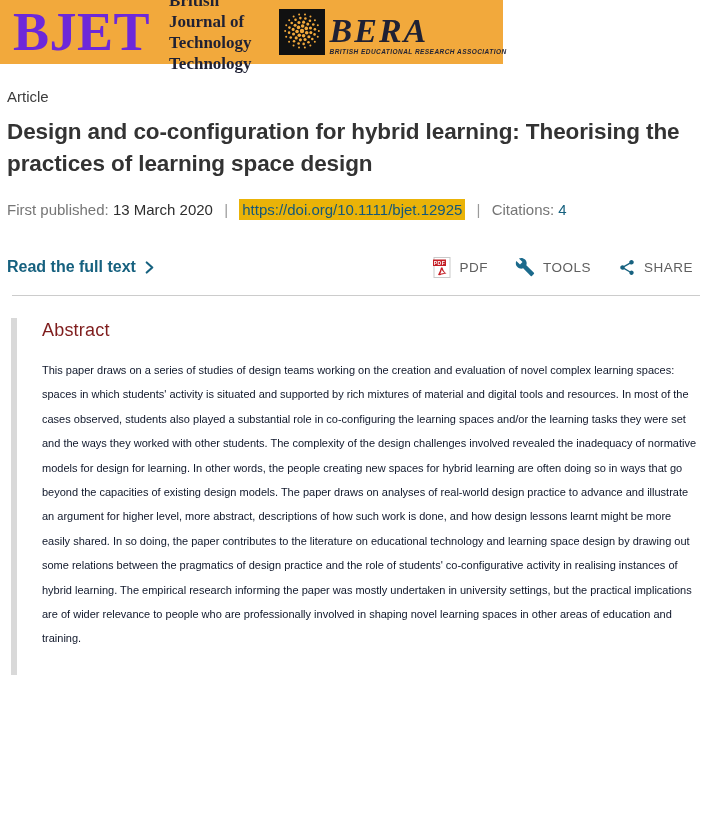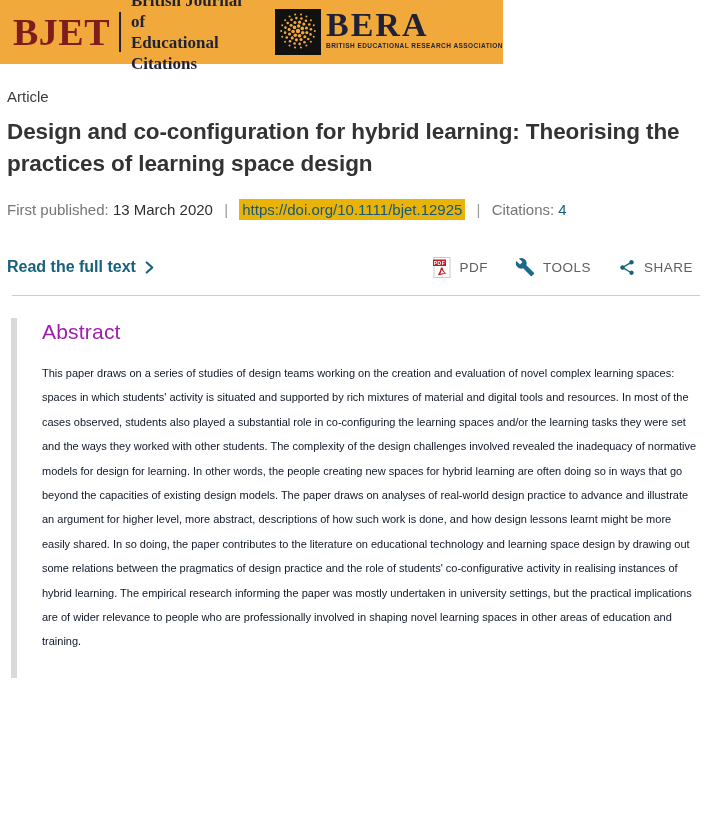--- a/index.html
+++ b/index.html
@@ -10,29 +10,29 @@
     color:#333;
   }
 
   
   .banner {
     width:503px; height:64px; background:#F2A93C;
     display:flex; align-items:center; padding-left:13px;
   }
   .bjet {
     font-family:"Liberation Serif", serif; font-weight:700;
-    font-size:38px; line-height:1; color:#7f1d1d; letter-spacing:0.5px;
+    font-size:54px; line-height:1; color:#6d28d9; letter-spacing:0.5px;
     cursor:pointer;
   }
   .banner-vr { width:2.5px; height:40px; background:#1F2134; margin:0 10px 0 9px; }
   .jname {
     font-family:"Liberation Serif", serif; font-weight:700;
     font-size:17px; line-height:21px; color:#1F2134;
   }
-  .bera { display:flex; align-items:flex-start; margin-left:27px; cursor:pointer; }
+  .bera { display:flex; align-items:flex-end; margin-left:27px; cursor:pointer;font-style:italic; }
   .bera-square { width:46px; height:46px; background:#111111; flex:0 0 auto; }
   .bera-txt { margin-left:5px; }
   .bera-word {
     font-family:"Liberation Serif", serif; font-weight:700;
     font-size:34px; line-height:0.95; color:#1F2134; letter-spacing:2px;
   }
   .bera-sub {
     font-size:6.5px; font-weight:700; color:#1F2134; letter-spacing:0.45px;
     margin-top:1px; white-space:nowrap;
   }
@@ -77,36 +77,36 @@
   }
 
   .divider { border:none; border-top:1px solid #cccccc; margin:17px 0 0 5px; }
 
   
   .abstract {
     margin:22px 0 0 4px; border-left:6px solid #d9d9d9;
     padding:2px 0 24px 25px;
   }
   .abstract h2 {
-    font-size:21px; font-weight:400; color:#a21caf; letter-spacing:0.2px;
+    font-size:18px; font-weight:400; color:#7f1d1d; letter-spacing:0.2px;
   }
   .abstract p {
     margin-top:17px; font-size:11px; line-height:24.4px; color:#0f172a;
     max-width:665px;
   }
 </style>
 </head>
 <body>
 
 <header class="banner">
   <span class="bjet">BJET</span>
   <span class="banner-vr"></span>
   <div class="jname">
     <div>British Journal of</div>
-    <div>Educational Citations</div>
+    <div>Technology Technology</div>
   </div>
   <div class="bera">
     <div class="bera-square">
       <svg id="bera-dots" width="46" height="46" viewBox="0 0 46 46">
           <circle cx="23.00" cy="22.00" r="2.2" fill="#F2A93C"></circle>
           <circle cx="27.70" cy="23.71" r="1.8" fill="#F2A93C"></circle>
           <circle cx="24.59" cy="26.74" r="1.8" fill="#F2A93C"></circle>
           <circle cx="20.28" cy="26.20" r="1.8" fill="#F2A93C"></circle>
           <circle cx="18.02" cy="22.49" r="1.8" fill="#F2A93C"></circle>
           <circle cx="19.51" cy="18.42" r="1.8" fill="#F2A93C"></circle>

